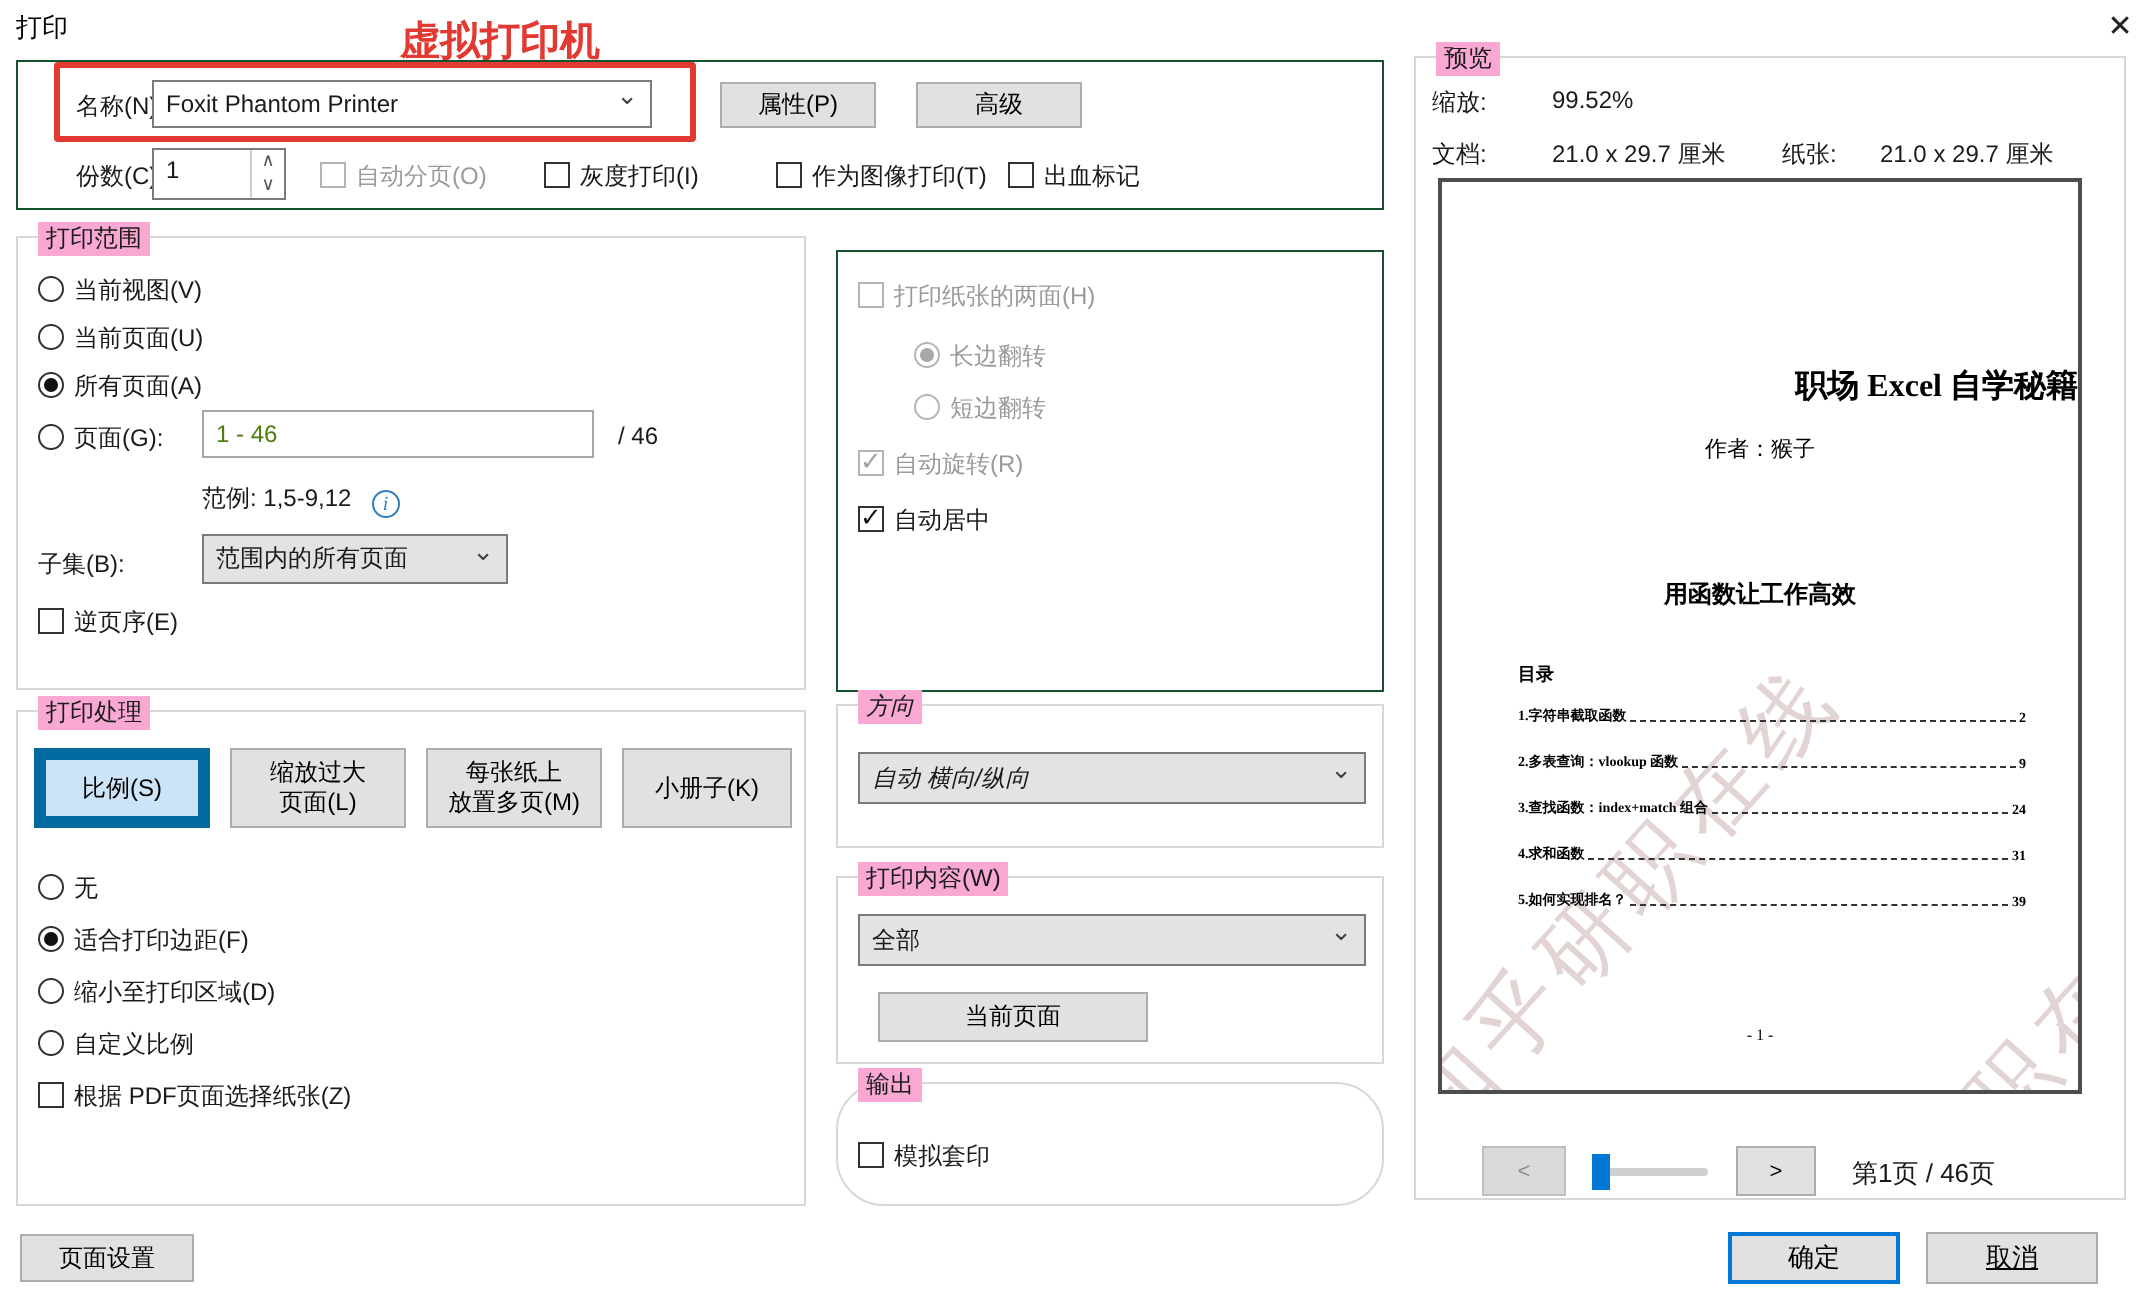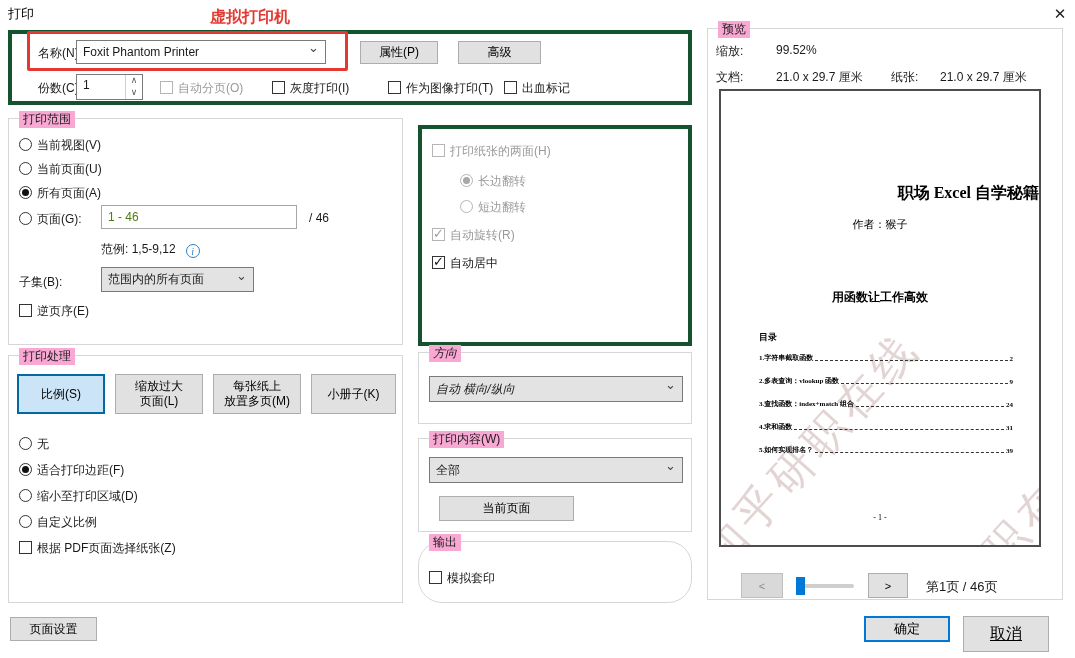--- a/index.html
+++ b/index.html
@@ -14,33 +14,33 @@
   }
   .abs { position: absolute; }
 
   
   .dlg-title { left: 8px; top: 5px; font-size: 13px; color: #000; }
   .close-x { left: 1050px; top: 4px; width: 20px; height: 20px; text-align: center;
              font-size: 15px; color: #222; cursor: pointer; line-height: 20px; }
   .close-x::before { content: "✕"; }
 
   .annotation { left: 150px; top: 7px; width: 200px; text-align: center;
-                color: #e23a32; font-size: 16px; font-weight: bold; }
+                color: #e23a32; font-size: 20px; font-weight: bold; }
 
   
   .groupbox { border: 1px solid #d7d7d7; }
   .group-label { position: absolute; top: -8px; left: 10px; background: #f9a8d4;
                  padding: 0 4px; font-size: 12px; color: #1a1a1a; }
-  .plainbox { border: 4px solid #14532d; }
+  .plainbox { border: 1px solid #14532d; }
 
   .btn { background: #e1e1e1; border: 1px solid #adadad; text-align: center;
          font-size: 12px; color: #000; cursor: pointer;
          display: flex; align-items: center; justify-content: center; }
   .btn.two-line { flex-direction: column; line-height: 15px; }
-  .btn.selected { background: #cce4f7; border: 2px solid #0369a1; }
+  .btn.selected { background: #cce4f7; border: 6px solid #0369a1; }
   .btn.default { border: 2px solid #0078d7; }
   .btn.disabled { background: #d9d9d9; border-color: #bfbfbf; color: #8a8a8a; cursor: default; }
 
   .dropdown { border: 1px solid #7a7a7a; background: #e3e3e3; display: flex;
               align-items: center; padding: 0 6px; cursor: pointer; }
   .dropdown.white { background: #fff; }
   .dropdown .dd-text { flex: 1; white-space: nowrap; overflow: hidden; }
   .dd-chevron { color: #444; font-size: 13px; line-height: 10px; }
   .dd-chevron::before { content: "⌄"; position: relative; top: -4px; }
 
@@ -303,13 +303,13 @@
 
   <div class="abs btn disabled" style="left:33px;top:544px;width:42px;height:25px;font-size:11px;">&lt;</div>
   <div class="slider-track" style="left:88px;top:555px;width:58px;"></div>
   <div class="slider-thumb" style="left:88px;top:548px;"></div>
   <div class="abs btn" style="left:160px;top:544px;width:40px;height:25px;font-size:11px;">&gt;</div>
   <div class="abs" style="left:218px;top:549px;font-size:13px;">第1页 / 46页</div>
 </div>
 
 <div class="abs btn" style="left:10px;top:617px;width:87px;height:24px;">页面设置</div>
 <div class="abs btn default" style="left:864px;top:616px;width:86px;height:26px;font-size:13px;">确定</div>
-<div class="abs btn" style="left:963px;top:616px;width:86px;height:36px;font-size:16px;text-decoration:underline;">取消</div>
+<div class="abs btn" style="left:963px;top:616px;width:86px;height:26px;font-size:13px;text-decoration:underline;">取消</div>
 
 </body></html>

